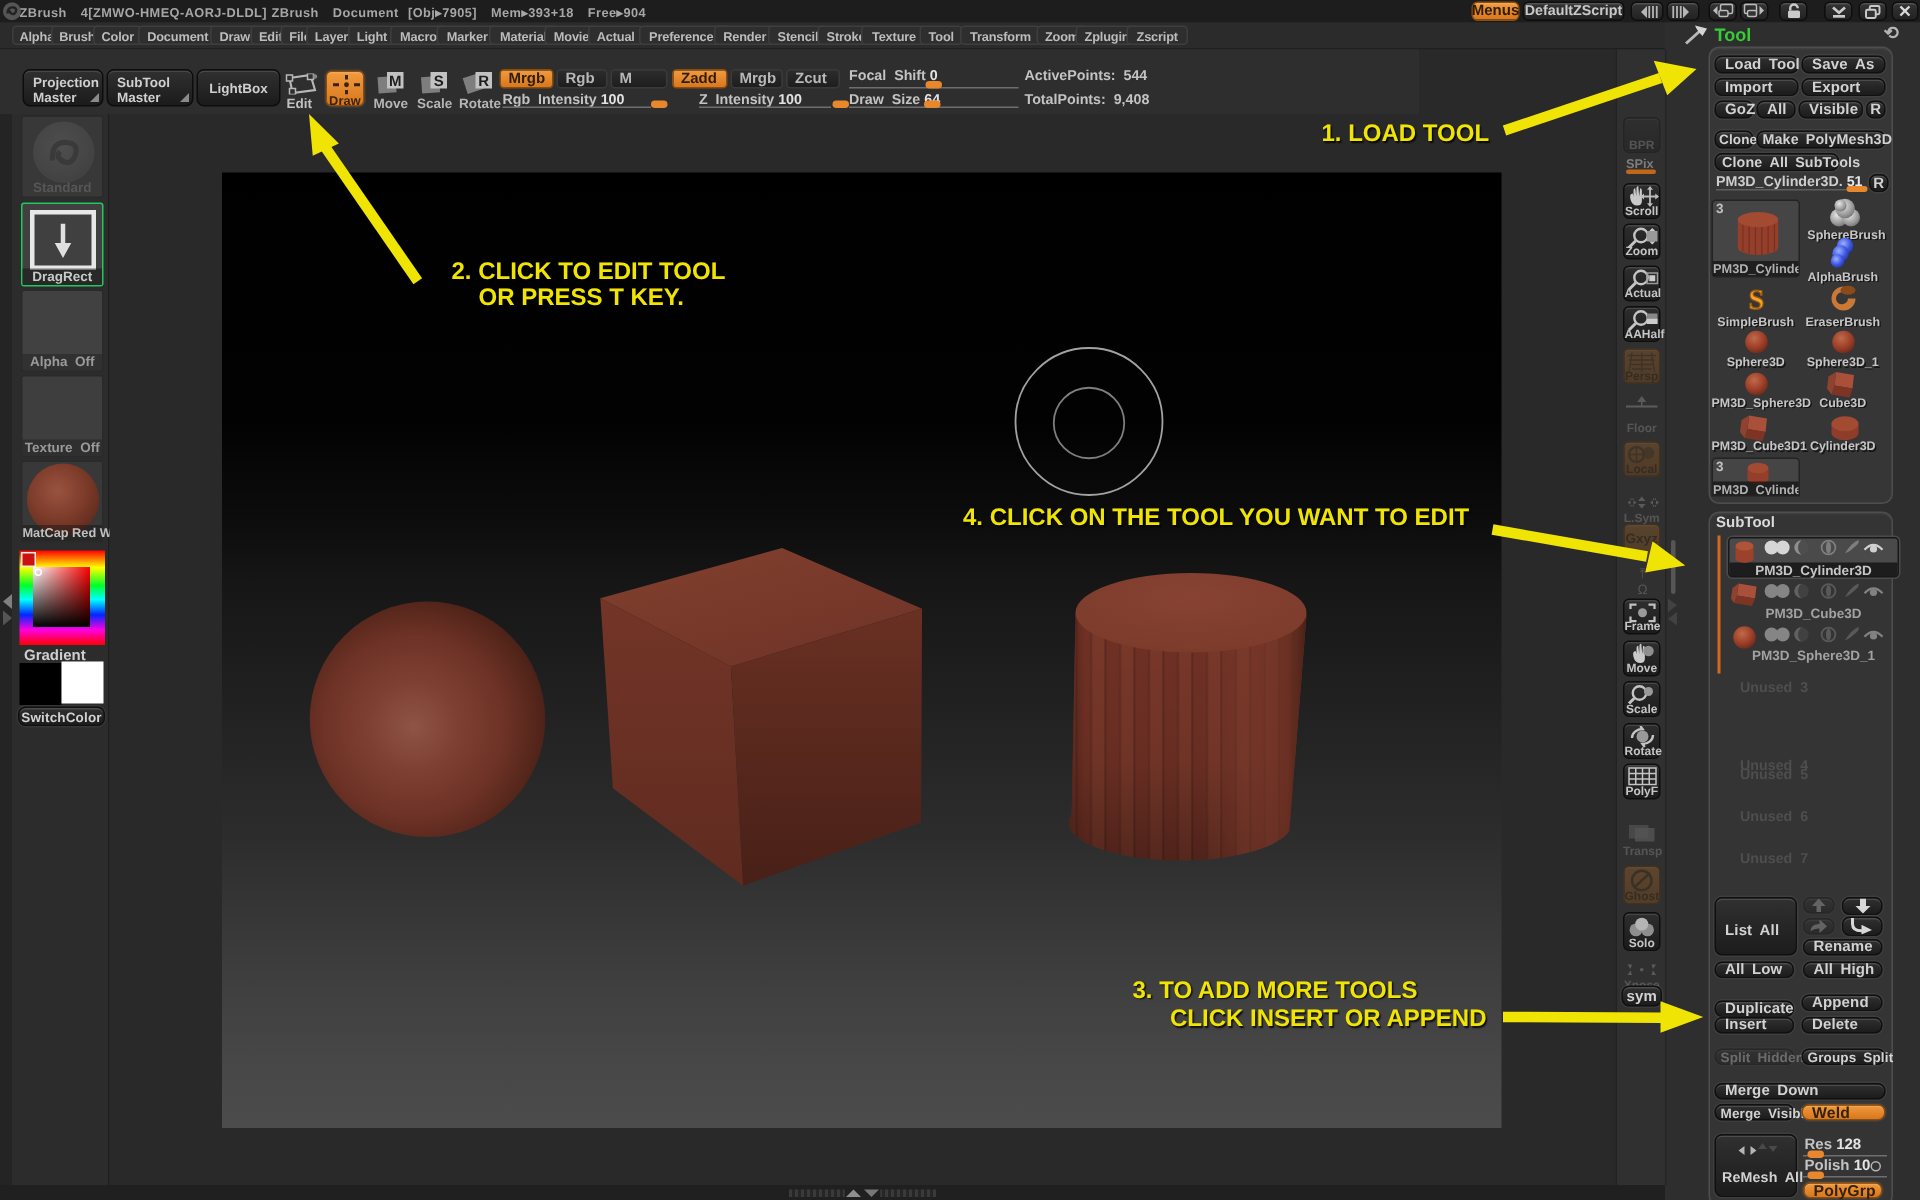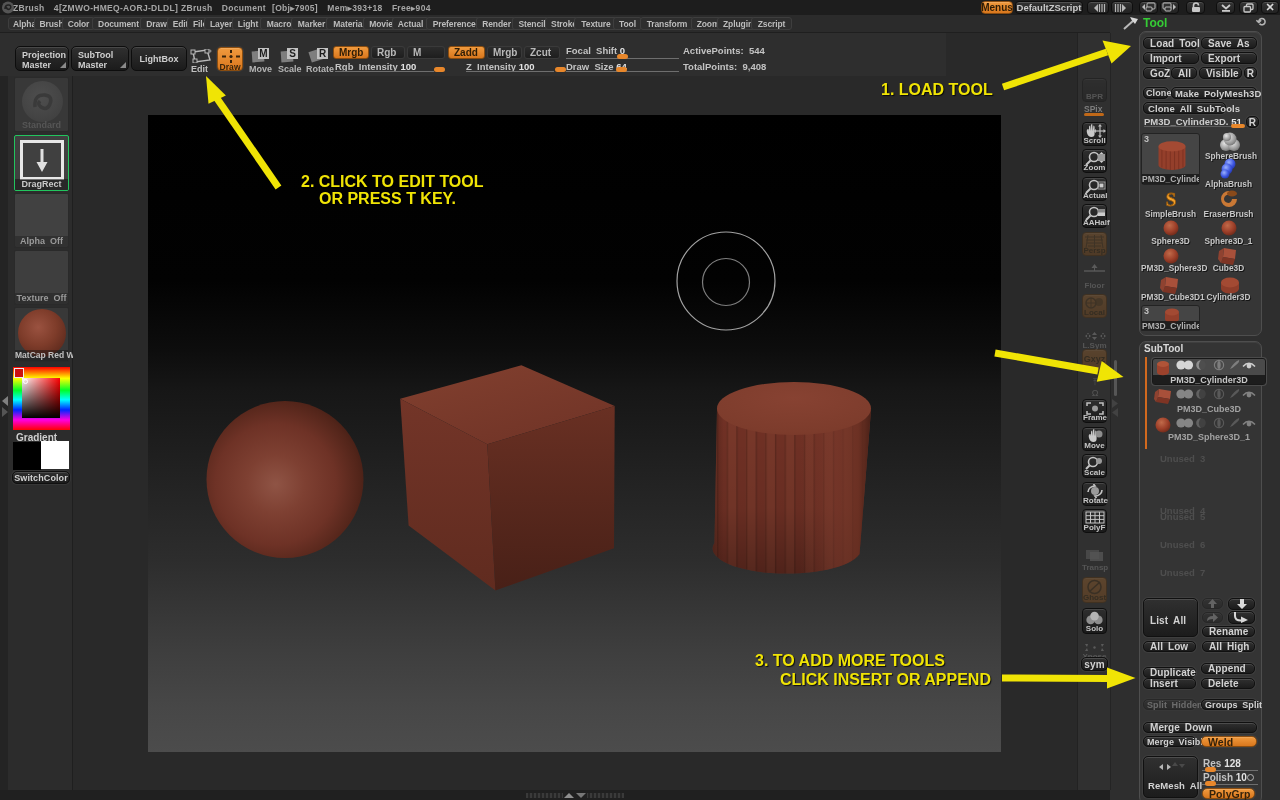--- a/index.html
+++ b/index.html
@@ -758,15 +758,16 @@
       <polygon points="206,76 225.9,95.6 208.5,103.8"></polygon>
       <line x1="1002" y1="678" x2="1108" y2="678.5" stroke="#f0e405" stroke-width="7"></line>
       <polygon points="1135.5,678 1107,667.5 1107,688.5"></polygon>
       <line x1="995" y1="353" x2="1098" y2="371" stroke="#f0e405" stroke-width="7"></line>
       <polygon points="1123.5,377 1096.8,381.7 1101.7,360.9"></polygon>
     </g>
   </svg>
   <div class="ybold" style="left:881px;top:81px;">1. LOAD TOOL</div>
   <div class="ybold" style="left:301px;top:173px;">2. CLICK TO EDIT TOOL</div>
   <div class="ybold" style="left:319px;top:190px;">OR PRESS T KEY.</div>
+  <div class="ybold" style="left:642px;top:337px;">4. CLICK ON THE TOOL YOU WANT TO EDIT</div>
   <div class="ybold" style="left:755px;top:652px;">3. TO ADD MORE TOOLS</div>
   <div class="ybold" style="left:780px;top:671px;">CLICK INSERT OR APPEND</div>
 </div>
 
 </body></html>

